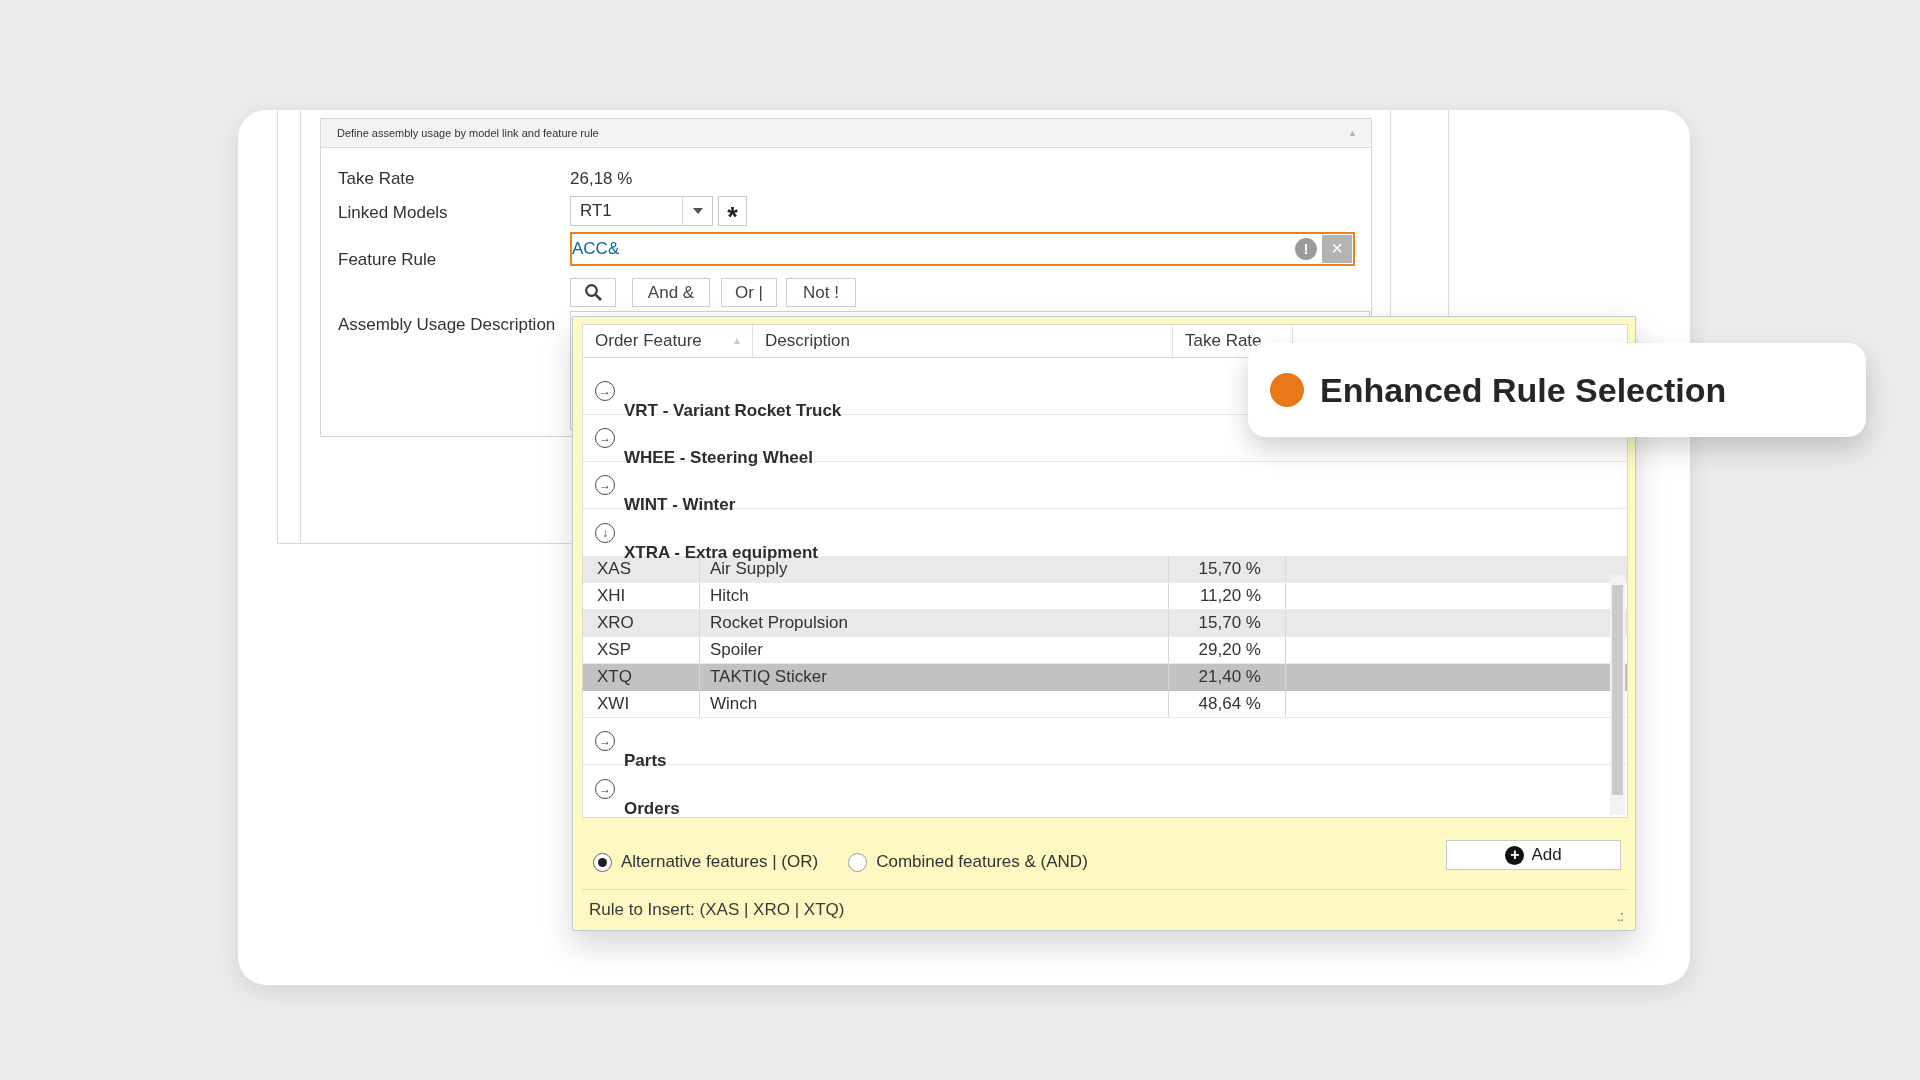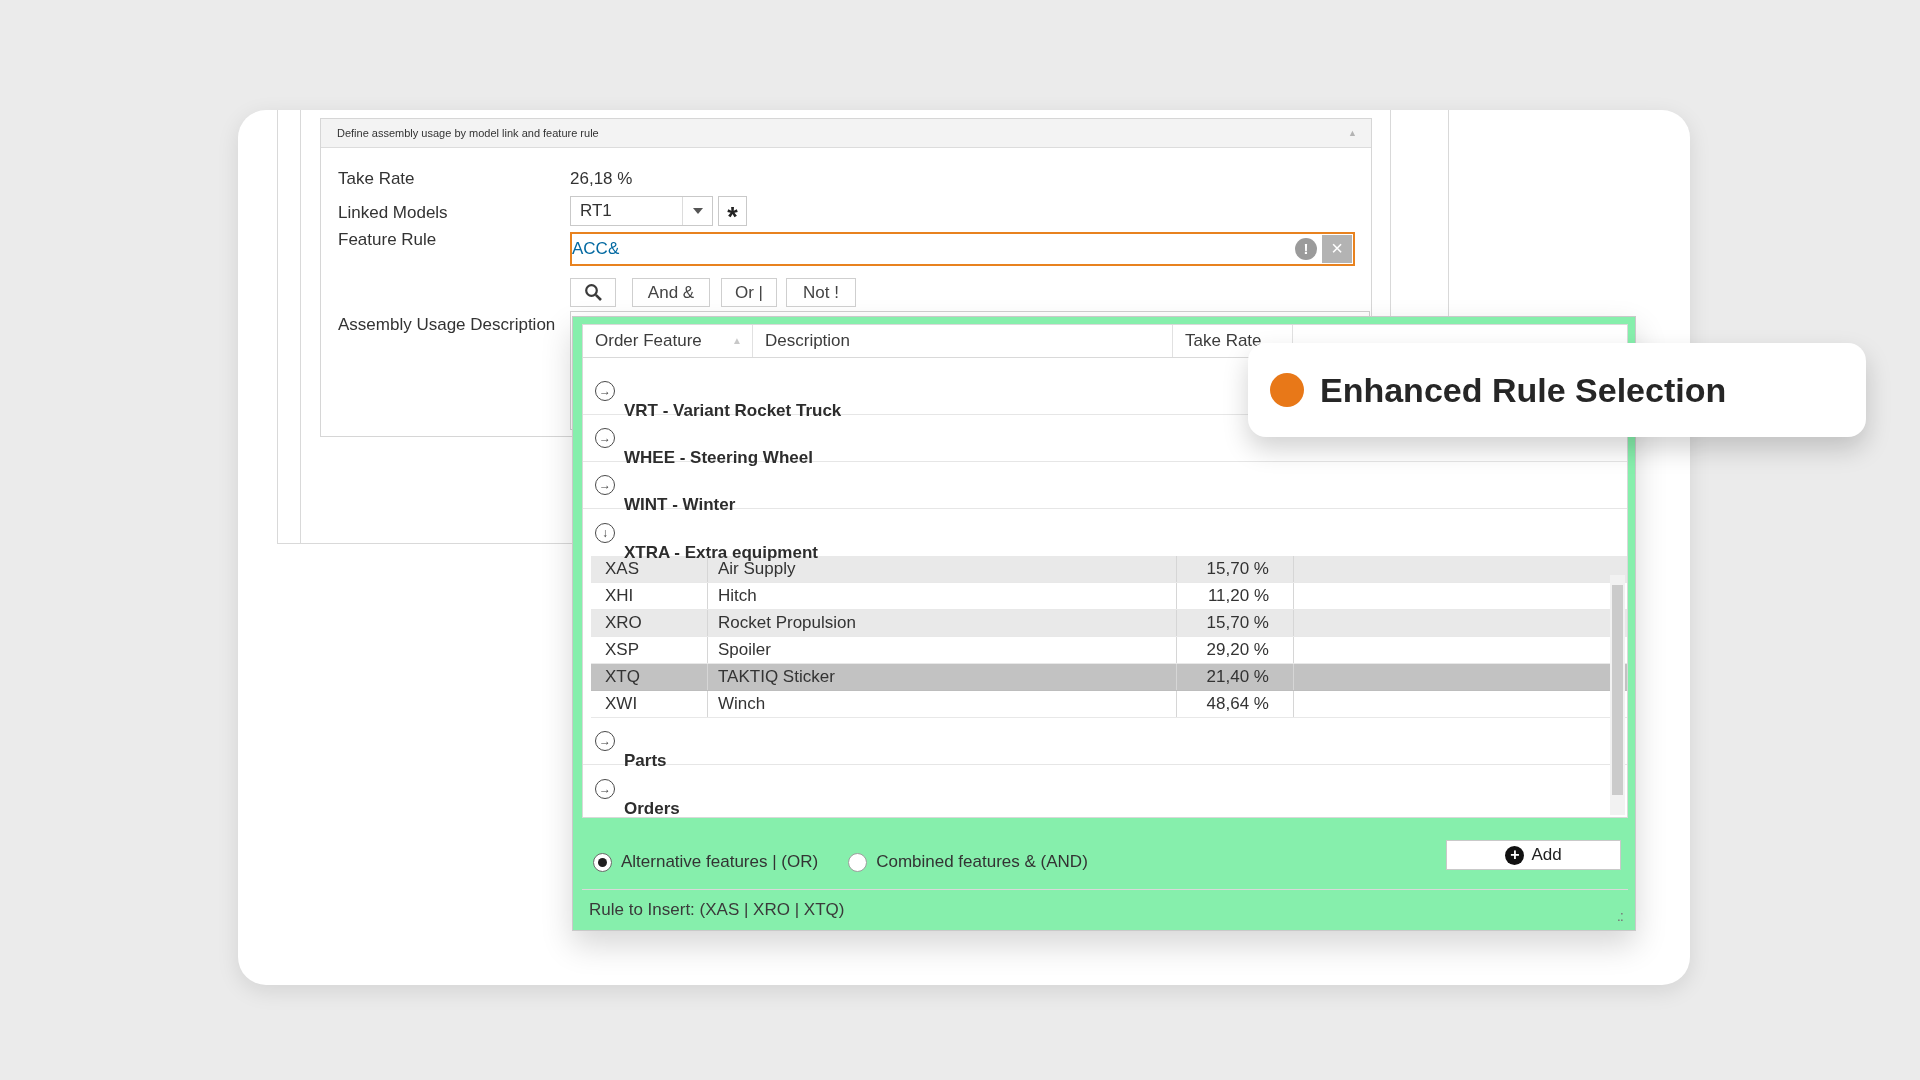--- a/index.html
+++ b/index.html
@@ -40,38 +40,38 @@
                font-size:15px; text-align:center; line-height:22px; margin-right:5px; flex:0 0 auto; }
   .x-btn { width:30px; height:28px; background:#b3b3b3; color:#fff; font-size:20px; text-align:center;
            line-height:27px; margin-right:1px; flex:0 0 auto; }
 
   .tb-btn { position:absolute; top:159px; height:29px; border:1px solid #cfcfcf; background:#fff;
             font-size:17px; color:#444; text-align:center; line-height:27px; }
 
   .desc-area { position:absolute; left:249px; top:192px; width:800px; height:119px; border:1px solid #cfcfcf; background:#fff; }
 
   
-  .popup { position:absolute; left:572px; top:316px; width:1064px; height:615px; background:#86efac;
+  .popup { position:absolute; left:572px; top:316px; width:1064px; height:615px; background:#fef9c3;
            border:1px solid #c9c9c9; box-shadow:0 14px 30px rgba(0,0,0,.16); }
   .listbox { position:absolute; left:9px; top:7px; width:1046px; height:494px; border:1px solid #d9d9d9; background:#fff; overflow:hidden; }
 
   .hdr-row { display:flex; height:33px; border-bottom:1px solid #d9d9d9; }
   .hdr-cell { border-right:1px solid #e1e1e1; font-size:17px; color:#3c3c3c; padding-left:12px; line-height:32px; position:relative; }
   .hdr-cell.c1 { width:170px; } .hdr-cell.c2 { width:420px; } .hdr-cell.c3 { width:120px; }
   .hdr-cell.c4 { flex:1; border-right:none; }
   .sort-asc { position:absolute; right:10px; top:0; font-size:10px; color:#c8c8c8; line-height:32px; }
 
   .list-body { position:relative; padding-top:10px; }
   .grp-row { height:47px; display:flex; align-items:center; padding-left:12px; border-bottom:1px solid #e6e6e6; }
   .grp-row.noline { border-bottom:none; }
   .expander { width:20px; height:20px; border:1.5px solid #4a4a4a; border-radius:50%; display:flex;
               align-items:center; justify-content:center; font-size:12px; color:#3a3a3a; margin-right:9px; flex:0 0 auto; }
   .grp-label { font-weight:bold; font-size:17px; color:#2d2d2d;margin-top:40px; }
 
-  .child-row { margin-left:8px; height:27px; display:flex; font-size:17px; color:#333; background:#fff; border-bottom:1px solid #e8e8e8; }
+  .child-row { height:27px; display:flex; font-size:17px; color:#333; background:#fff; border-bottom:1px solid #e8e8e8; }
   .child-row.sel { background:#e9e9e9; }
   .child-row.foc { background:#c2c2c2; border-bottom-color:#bdbdbd; }
   .cc { line-height:26px; border-right:1px solid #d6d6d6; }
   .cc.c1 { width:117px; padding-left:14px; }
   .cc.c2 { width:469px; padding-left:10px; }
   .cc.c3 { width:117px; text-align:right; padding-right:24px; }
   .cc.c4 { flex:1; border-right:none; }
 
   .scrollbar { position:absolute; right:2px; top:250px; width:15px; height:240px; background:#f2f2f2; }
   .scroll-thumb { position:absolute; left:2px; top:10px; width:11px; height:210px; background:#cbcbcb; }
@@ -125,21 +125,21 @@
 
     <span class="flabel" style="top:84px">Linked Models</span>
     <div class="combo">
       <span class="combo-text">RT1</span>
       <span class="combo-btn">
           <span class="tri-down"></span>
         </span>
     </div>
     <div class="star-btn">*</div>
 
-    <span class="flabel" style="top:111px">Feature Rule</span>
+    <span class="flabel" style="top:131px">Feature Rule</span>
     <div class="rule-input">
       <span class="rule-text">ACC&amp;</span>
       <span class="excl-icon">!</span>
       <span class="x-btn">×</span>
     </div>
 
     <div class="tb-btn" style="left:249px; width:46px">
       <svg class="search-svg" width="19" height="19" viewBox="0 0 19 19">
         <circle cx="7.5" cy="7.5" r="5.3" fill="none" stroke="#3a3a3a" stroke-width="2.2"></circle>
         <line x1="11.8" y1="11.8" x2="17" y2="17" stroke="#3a3a3a" stroke-width="2.6"></line>

